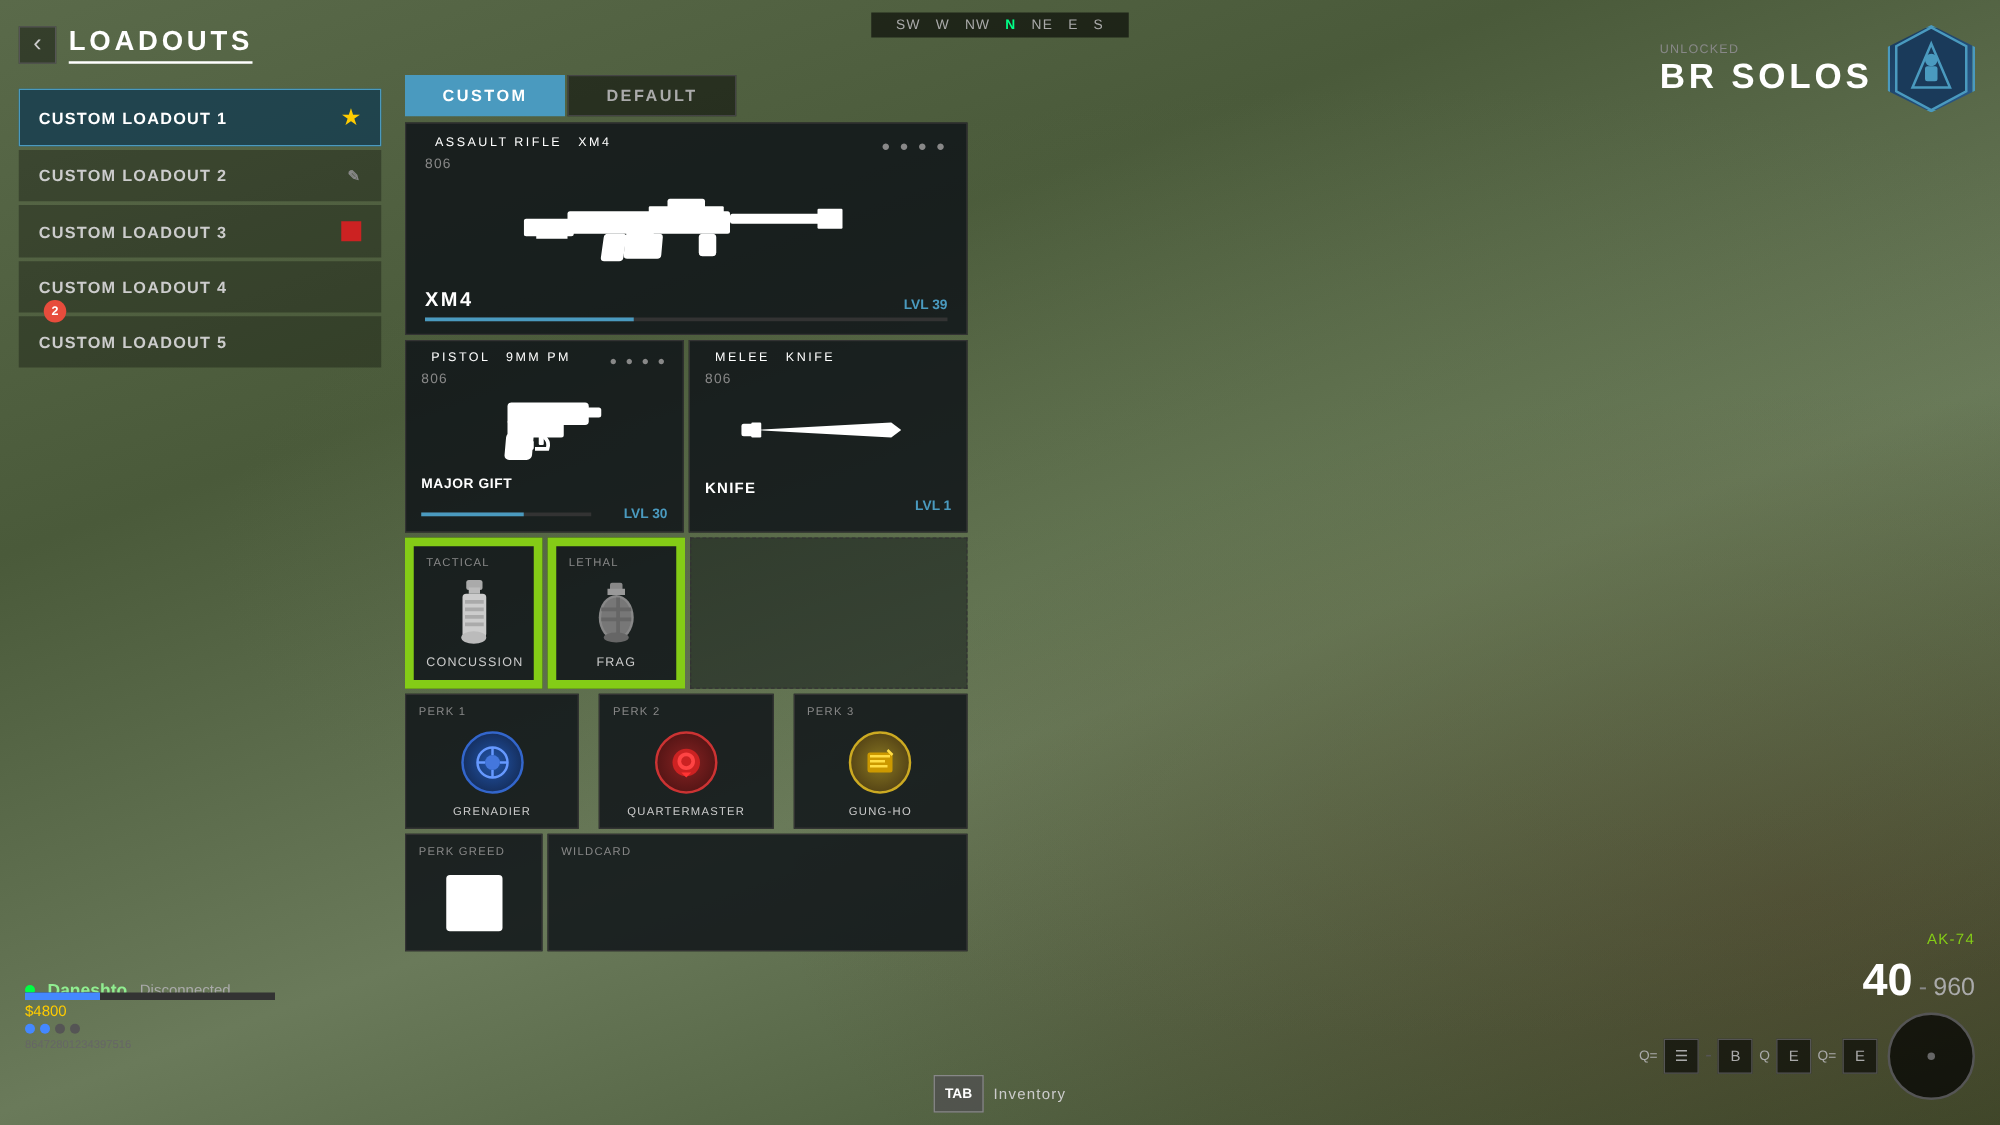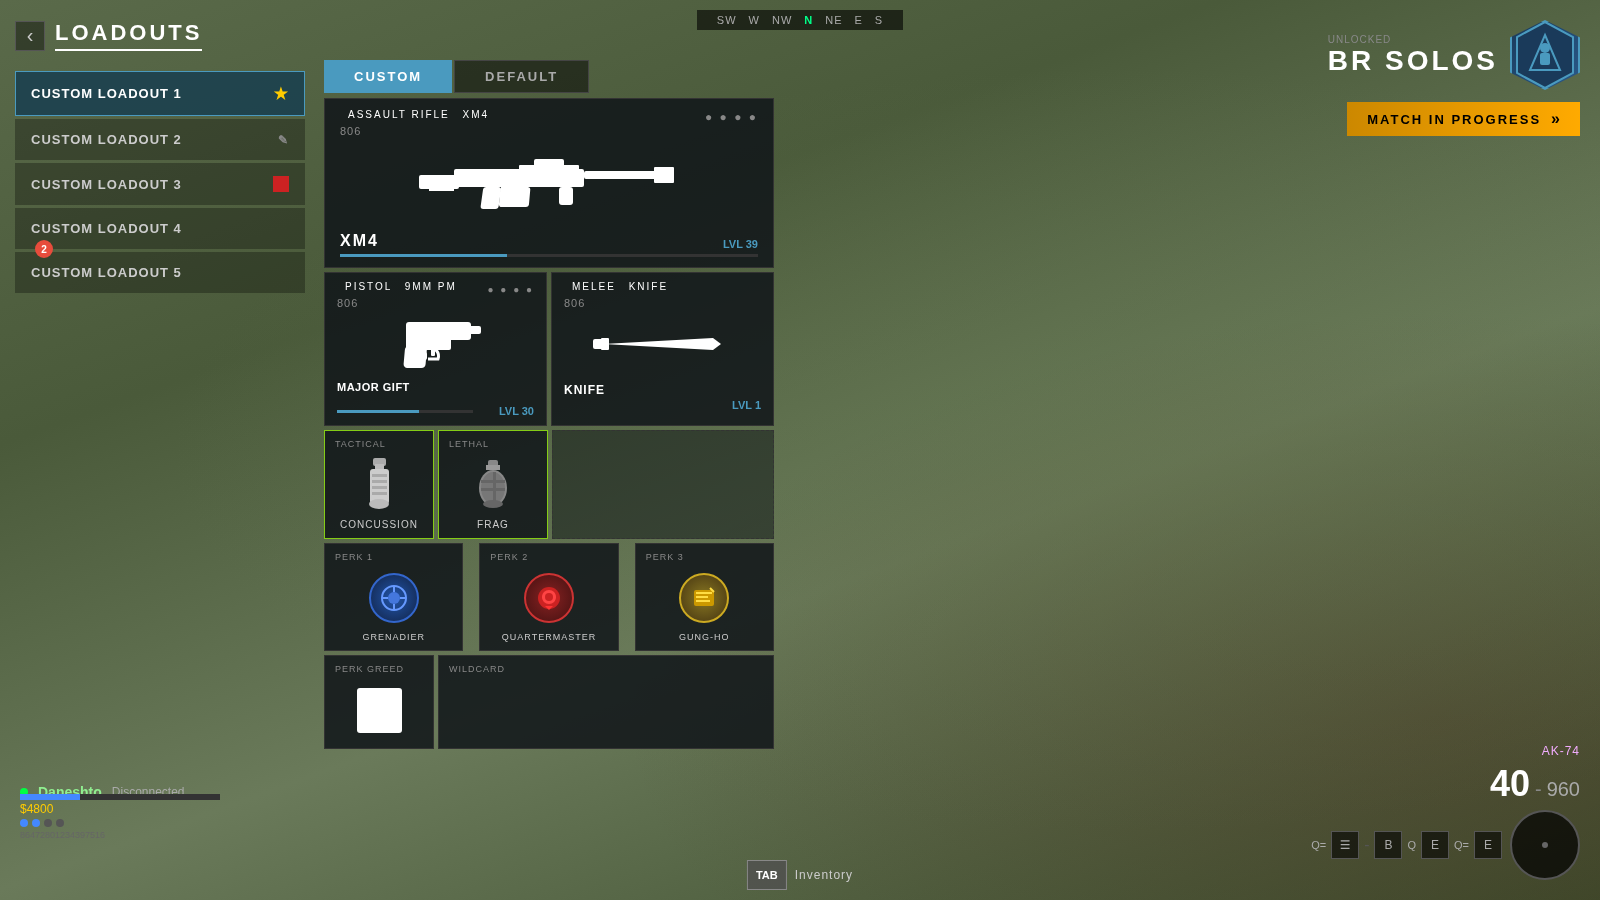--- a/index.html
+++ b/index.html
@@ -332,21 +332,21 @@
 
     
     .equipment-row {
       display: flex;
       gap: 4px;
       margin-bottom: 4px;
     }
     .equip-card {
       width: 110px;
       background: rgba(15,20,25,0.85);
-      border: 1px solid #84cc16;
+      border: 7px solid #84cc16;
       padding: 8px 10px;
       cursor: pointer;
     }
     .equip-label {
       font-size: 9px;
       color: #888;
       letter-spacing: 1px;
       text-transform: uppercase;
       margin-bottom: 6px;
     }
@@ -519,21 +519,21 @@
       flex-direction: column;
       align-items: flex-end;
       gap: 5px;
     }
     .weapon-hud {
       display: flex;
       align-items: center;
       gap: 10px;
     }
     .weapon-hud-name {
-      color: #f0abfc;
+      color: #84cc16;
       font-size: 12px;
       letter-spacing: 1px;
     }
     .ammo-display {
       display: flex;
       align-items: baseline;
       gap: 5px;
     }
     .ammo-current {
       color: #fff;
@@ -935,24 +935,20 @@
         <polygon points="30,2 58,17 58,53 30,68 2,53 2,17" fill="#1a3a5a" stroke="#4a9abf" stroke-width="2"></polygon>
 
         <polygon points="30,15 45,50 15,50" fill="none" stroke="#4a9abf" stroke-width="2"></polygon>
 
         <circle cx="30" cy="28" r="5" fill="#4a9abf"></circle>
         <rect x="25" y="33" width="10" height="12" fill="#4a9abf" rx="2"></rect>
       </svg>
     </div>
   </div>
 
-  <div class="match-in-progress">
-    <span class="match-text">MATCH IN PROGRESS</span>
-    <span class="chevron-icon">»</span>
-  </div>
 </div>
 
 <div class="bottom-right-hud">
   <div class="weapon-hud">
     <span class="weapon-hud-name">AK-74</span>
   </div>
   <div class="ammo-display">
     <span class="ammo-current">40</span>
     <span class="ammo-sep">-</span>
     <span class="ammo-reserve">960</span>

